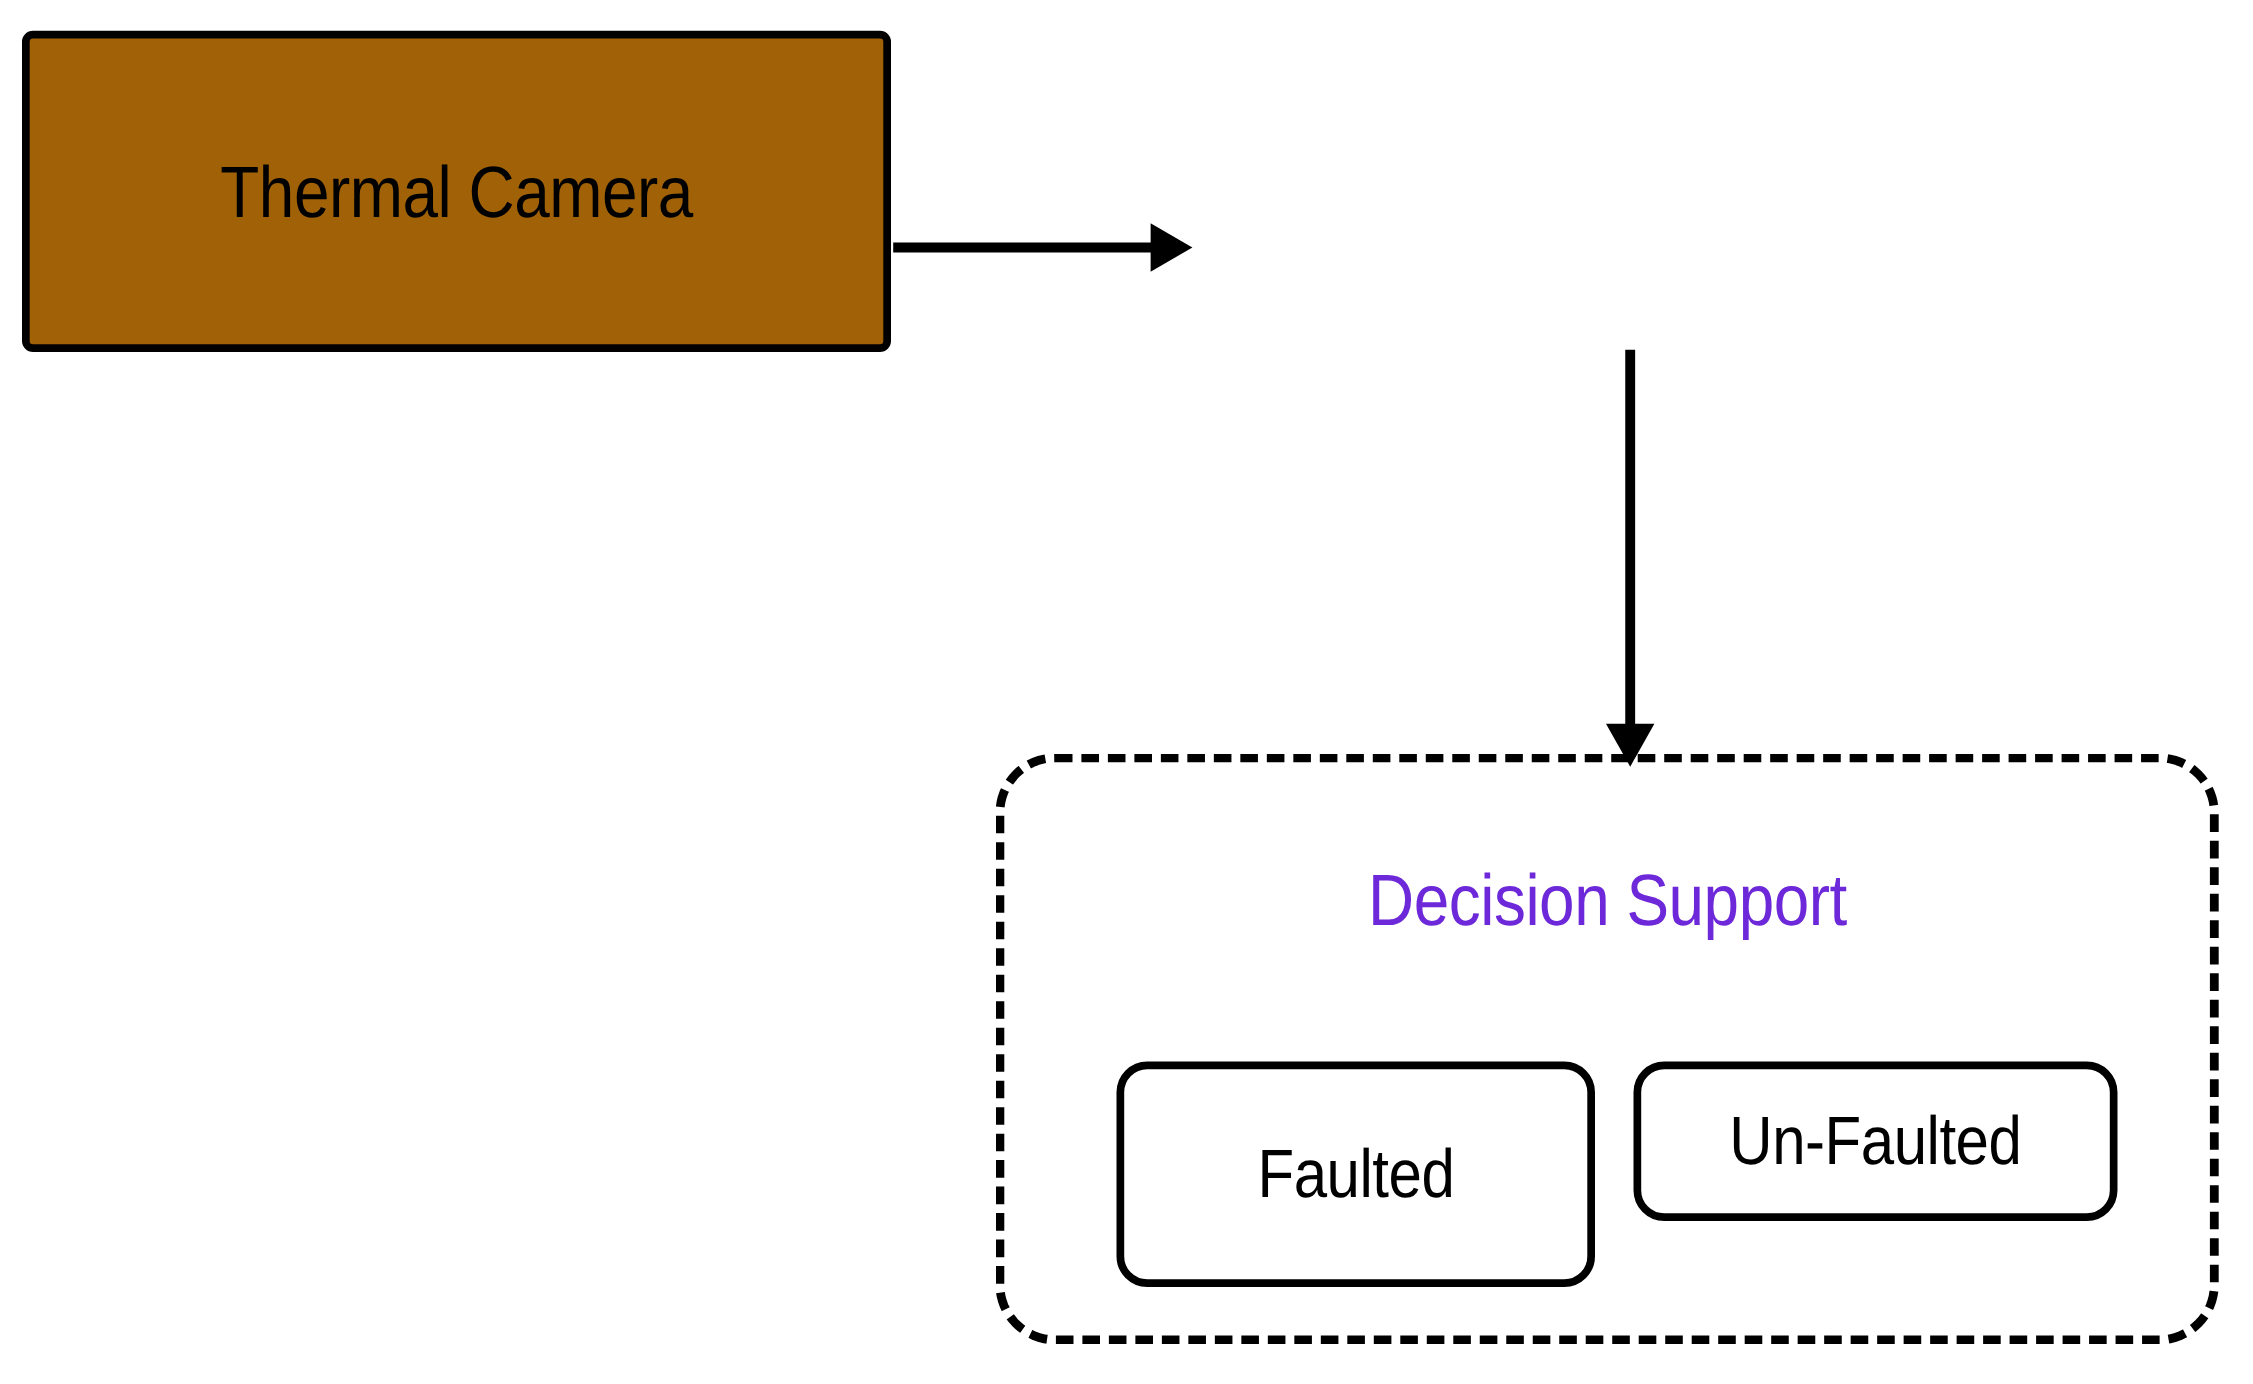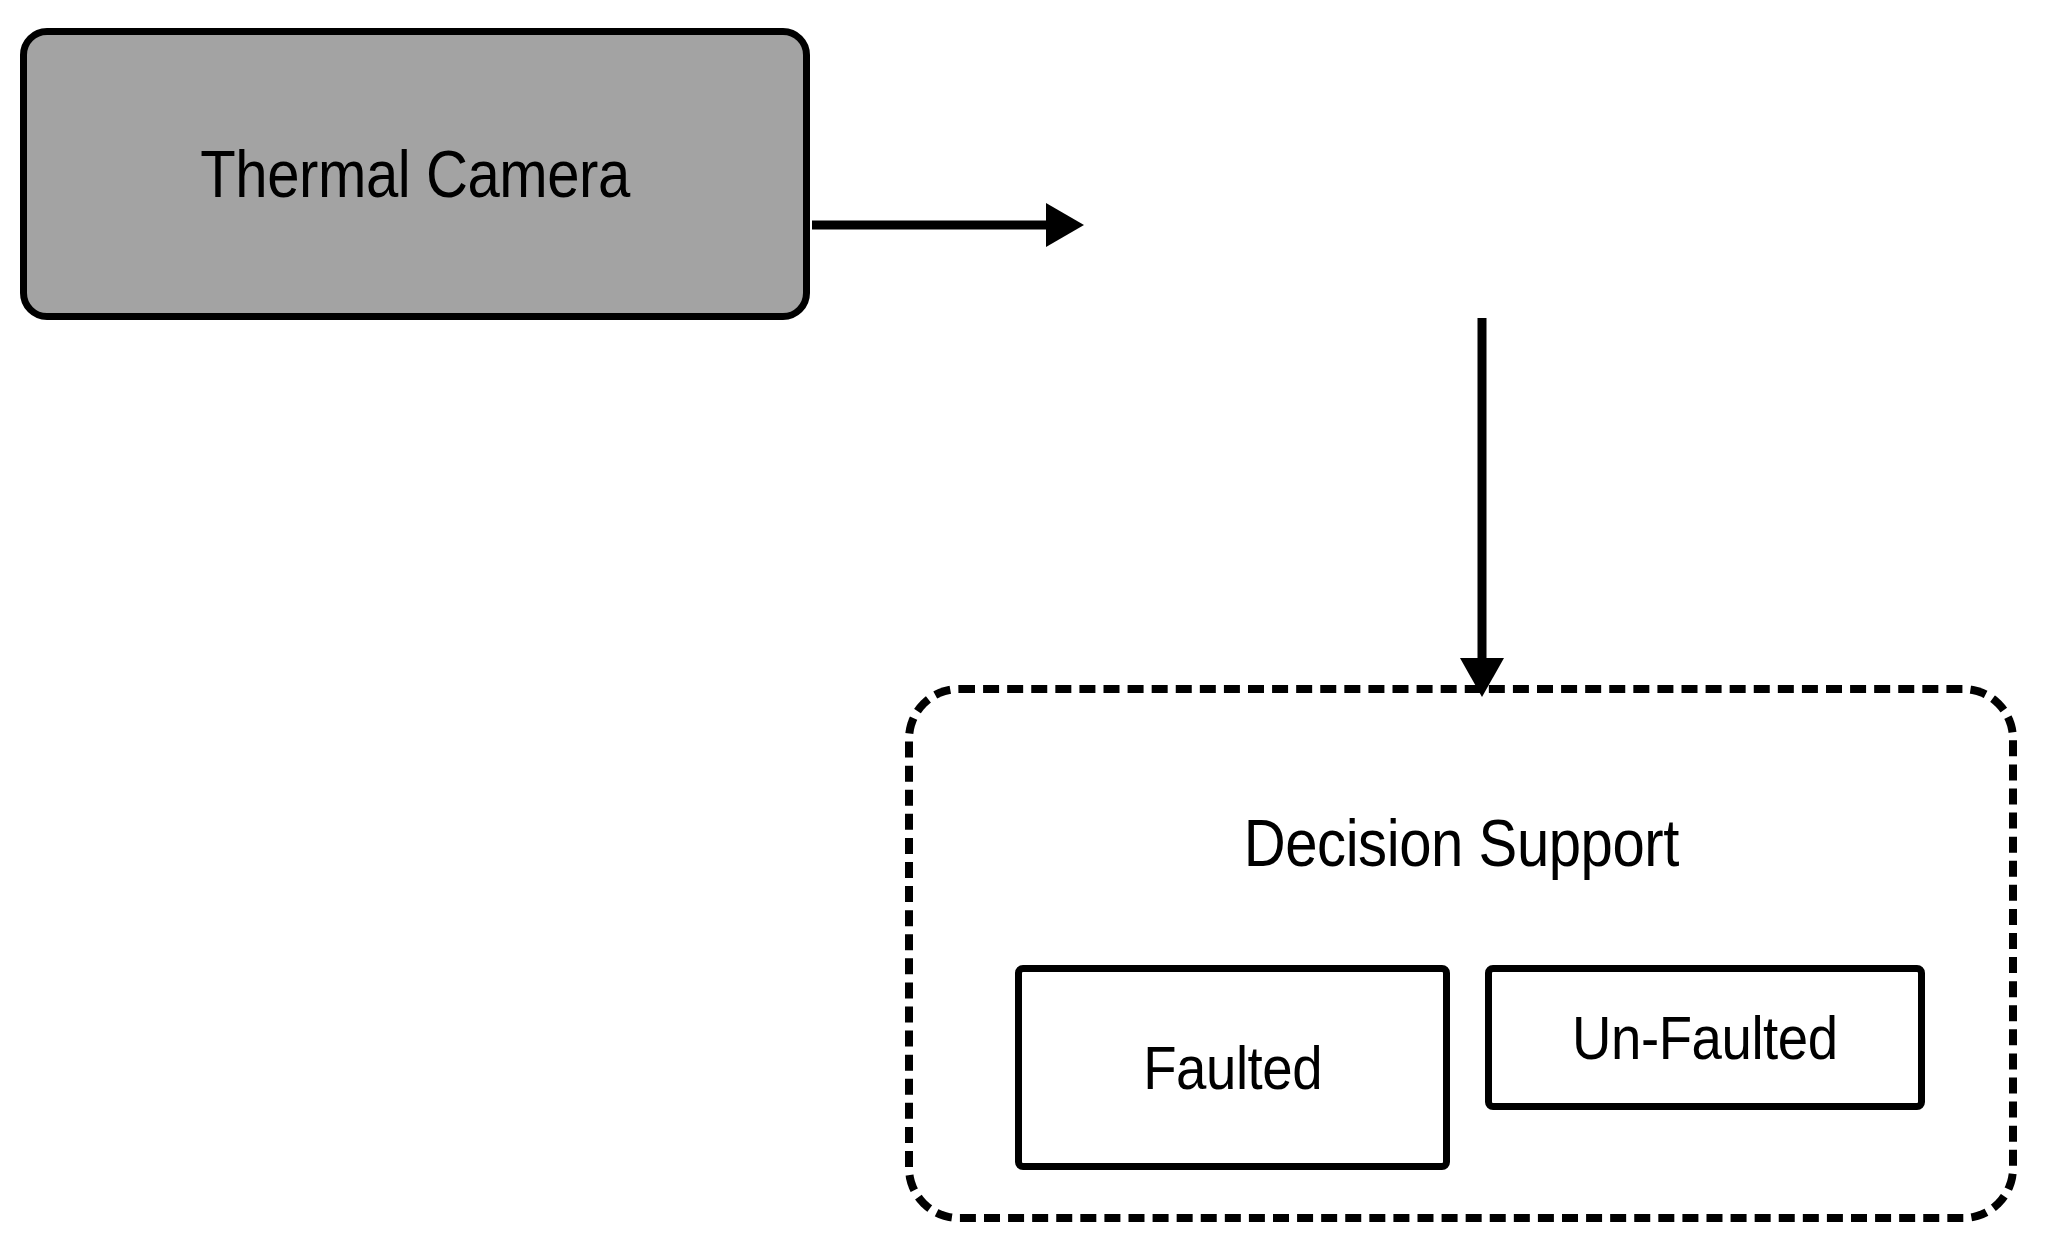--- a/index.html
+++ b/index.html
@@ -20,44 +20,44 @@
   #diagram-svg {
     position: absolute;
     left: 0;
     top: 0;
     width: 2048px;
     height: 1258px;
   }
   .node-box {
     position: absolute;
     box-sizing: border-box;
-    background: #a3a3a3;
+    background: #a16207;
     border: 7px solid #000000;
-    border-radius: 27px;
+    border-radius: 10px;
     display: flex;
     align-items: center;
     justify-content: center;
   }
   .node-label {
     font-family: "Liberation Sans", sans-serif;
     font-size: 66px;
     font-weight: 400;
     color: #000000;
     letter-spacing: -0.5px;
     line-height: 1;
     white-space: nowrap;
     transform: scaleX(0.88);
     transform-origin: center center;
   }
   .small-box {
     position: absolute;
     box-sizing: border-box;
     background: #ffffff;
     border: 7px solid #000000;
-    border-radius: 8px;
+    border-radius: 28px;
     display: flex;
     align-items: center;
     justify-content: center;
   }
   .small-label {
     font-family: "Liberation Sans", sans-serif;
     font-size: 62px;
     font-weight: 400;
     color: #000000;
     letter-spacing: -0.5px;
@@ -85,27 +85,27 @@
     width: 1112px;
     height: 537px;
     box-sizing: border-box;
     border: 8px dashed #000000;
     border-radius: 54px;
     background: transparent;
   }
   #decision-support-title {
     position: absolute;
     left: 905px;
-    top: 810px;
+    top: 785px;
     width: 1112px;
     text-align: center;
     font-family: "Liberation Sans", sans-serif;
     font-size: 66px;
     font-weight: 400;
-    color: #000000;
+    color: #6d28d9;
     letter-spacing: -0.5px;
     line-height: 1;
     white-space: nowrap;
   }
   #decision-support-title span {
     display: inline-block;
     transform: scaleX(0.88);
     transform-origin: center center;
   }
   #faulted-box {

